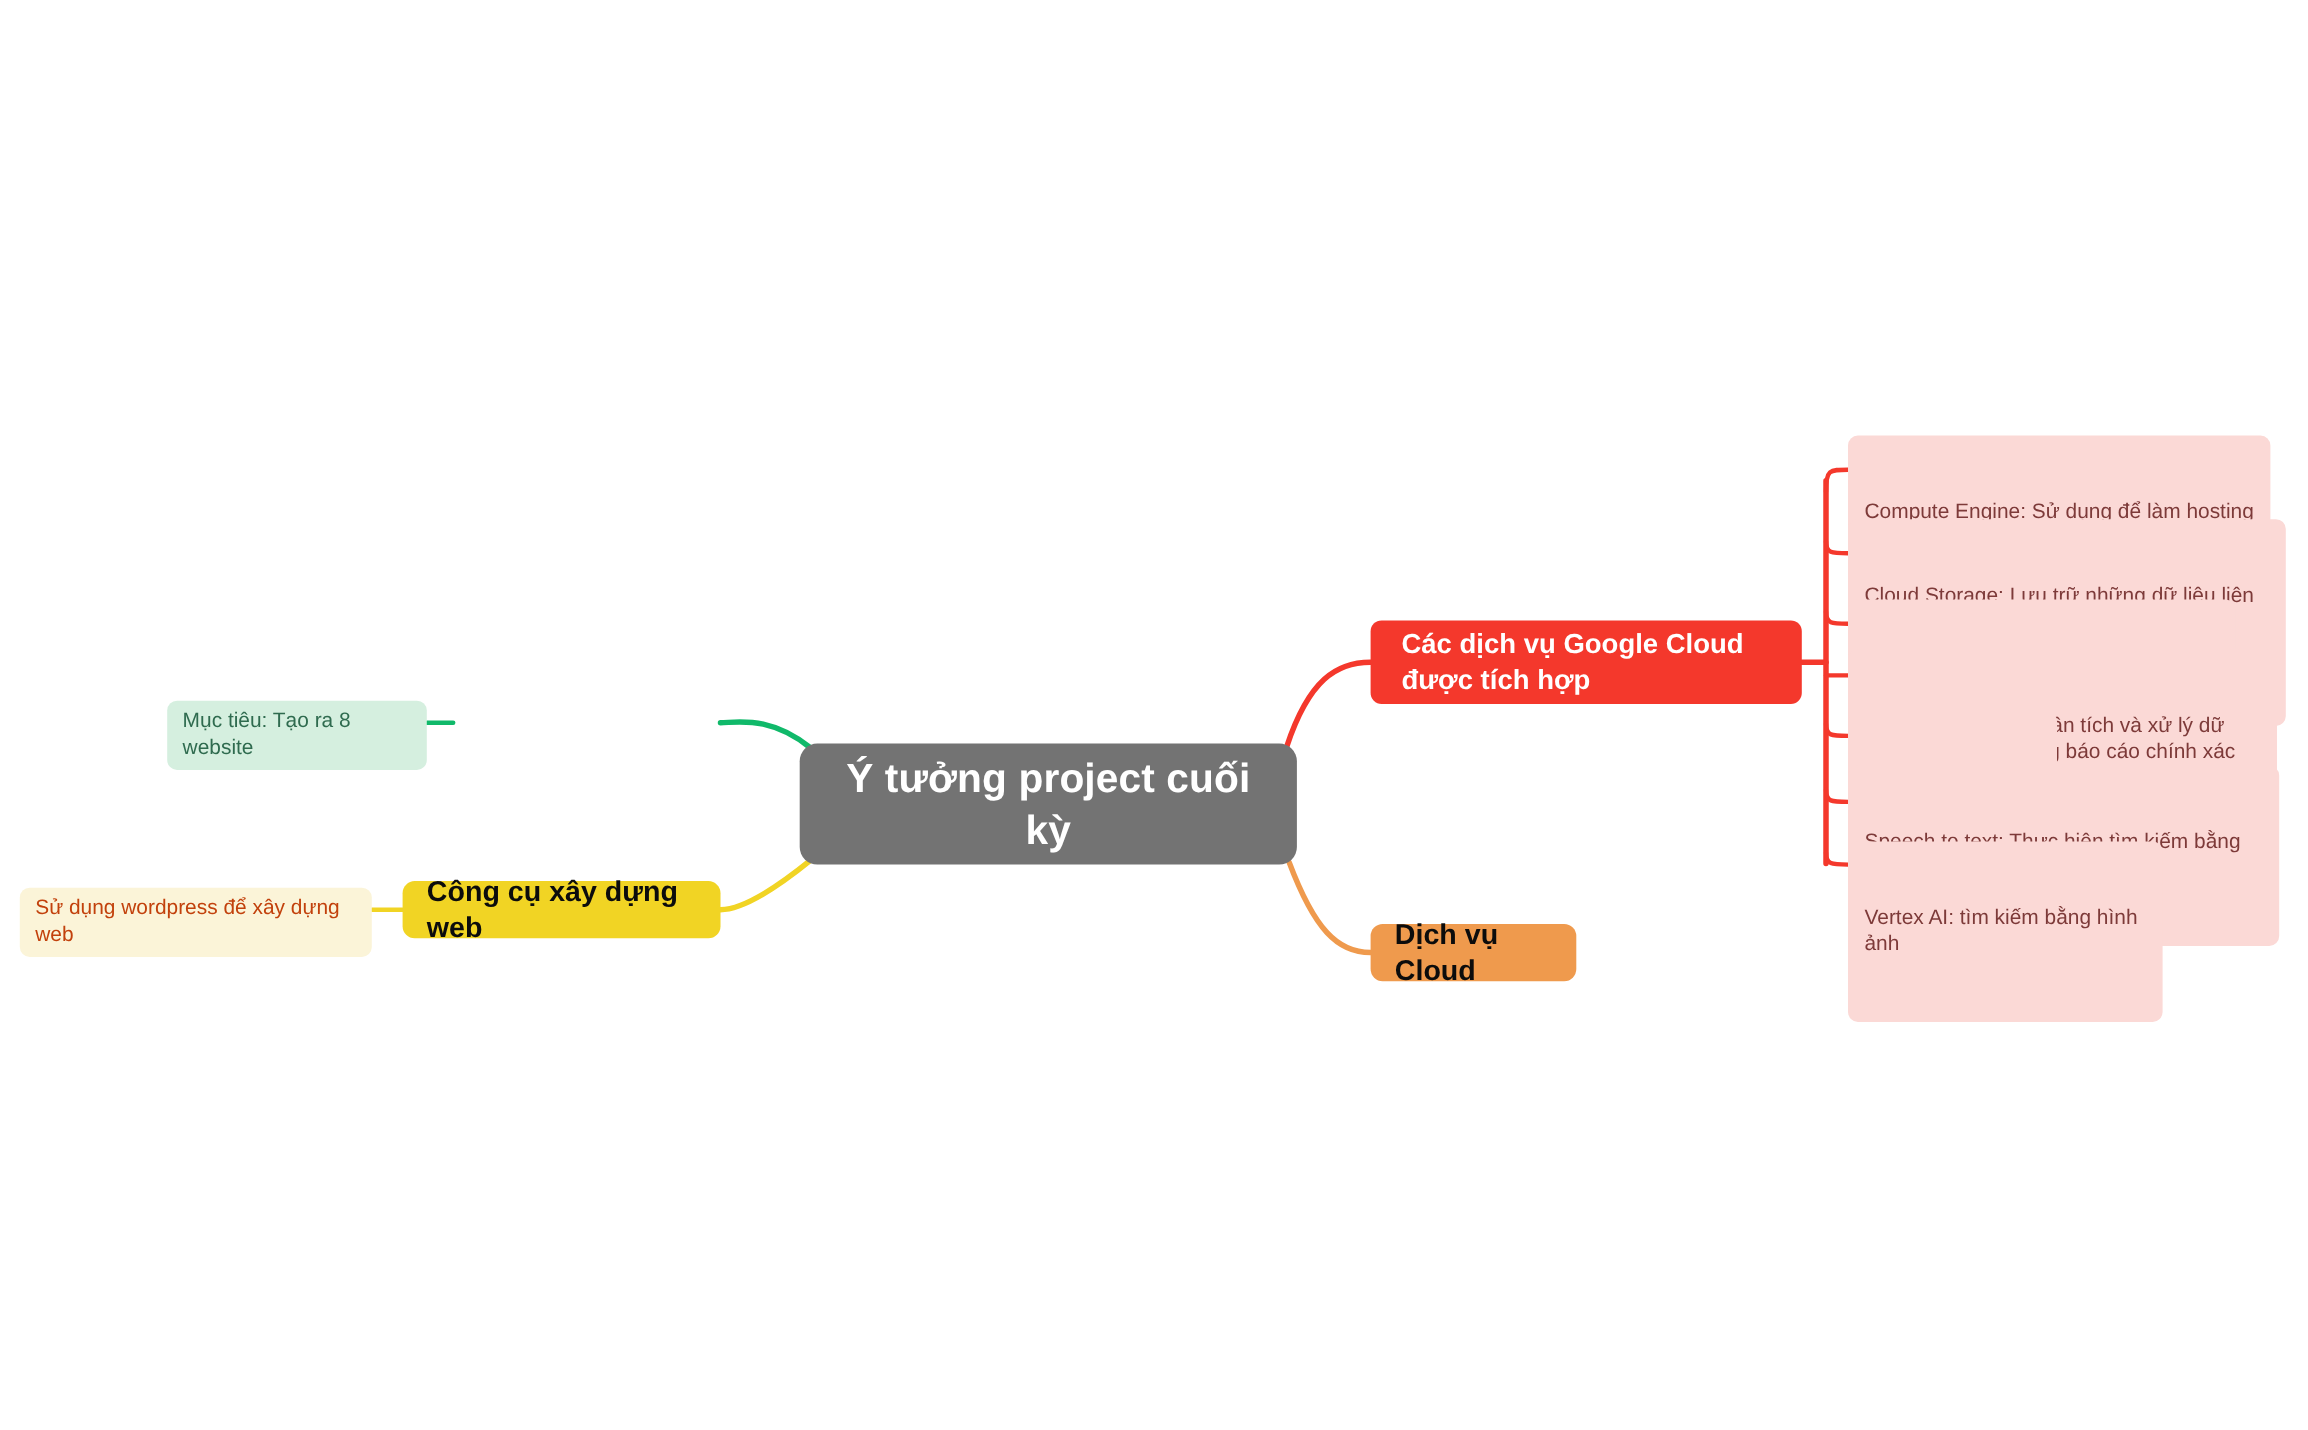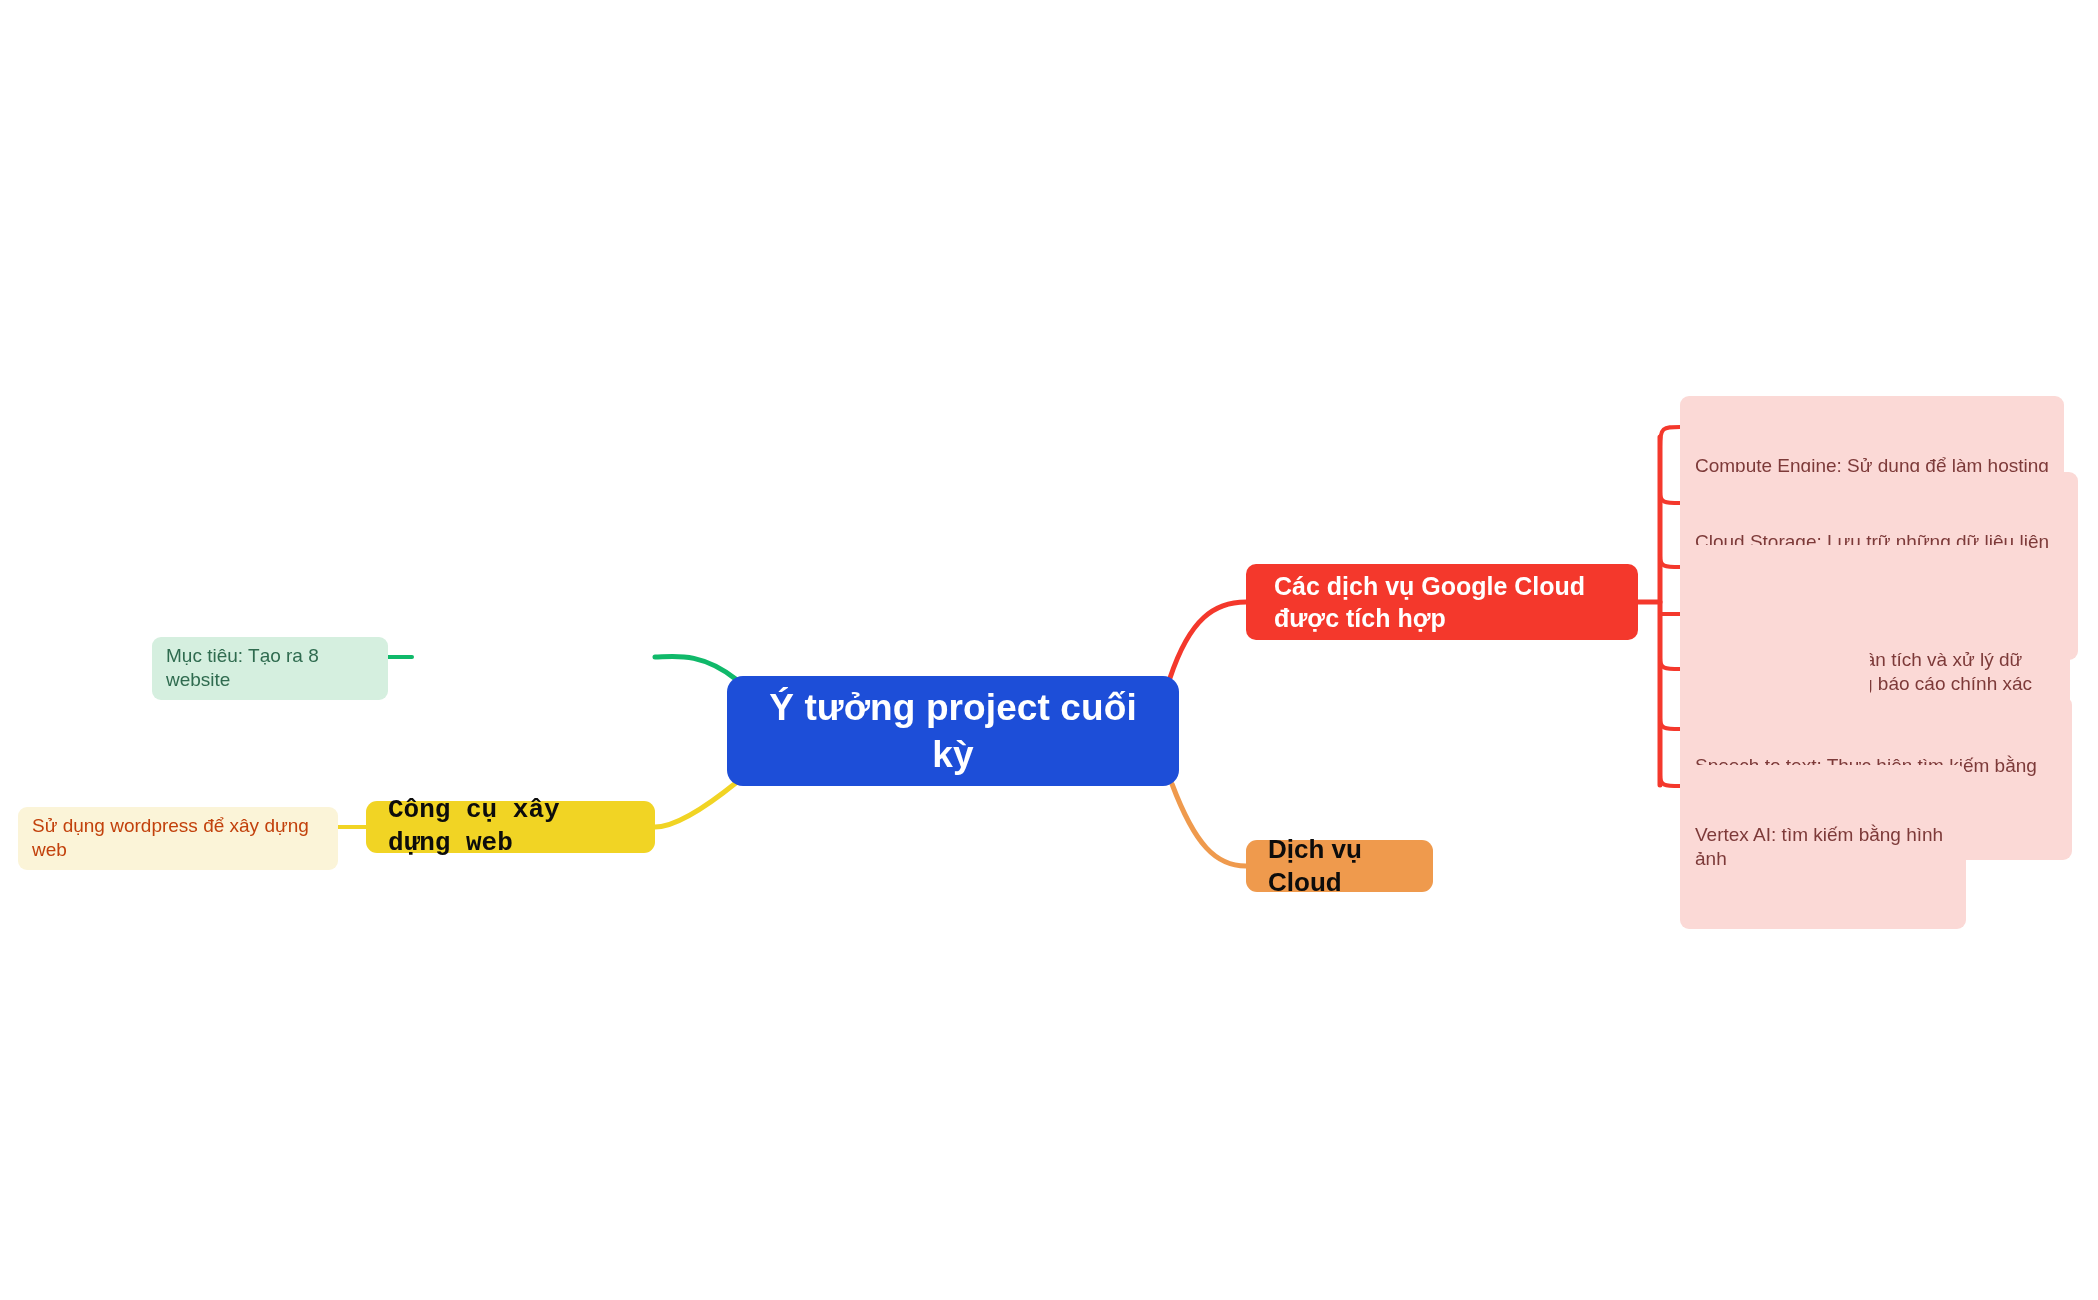--- a/index.html
+++ b/index.html
@@ -38,21 +38,21 @@
     line-height: 1.28;
     white-space: pre-wrap;
   }
 
   
   .node-root {
     left: 727px;
     top: 676px;
     width: 452px;
     height: 110px;
-    background: #1d4ed8;
+    background: #737373;
     color: #ffffff;
     font-size: 37px;
     font-weight: 600;
     letter-spacing: 0.1px;
     justify-content: center;
     text-align: center;
     border-radius: 16px;
     padding: 0 37px;
   }
 
@@ -73,21 +73,20 @@
     justify-content: center;
   }
   .node-yellow {
     left: 366px;
     top: 801px;
     width: 289px;
     height: 52px;
     background: #f1d424;
     color: #0c0c0c;
     justify-content: flex-end;
-    font-family: Liberation Mono, monospace;
   }
   .node-red {
     left: 1246px;
     top: 564px;
     width: 392px;
     height: 76px;
     background: #f4382c;
     color: #ffffff;
     font-size: 25px;
     font-weight: 700;

